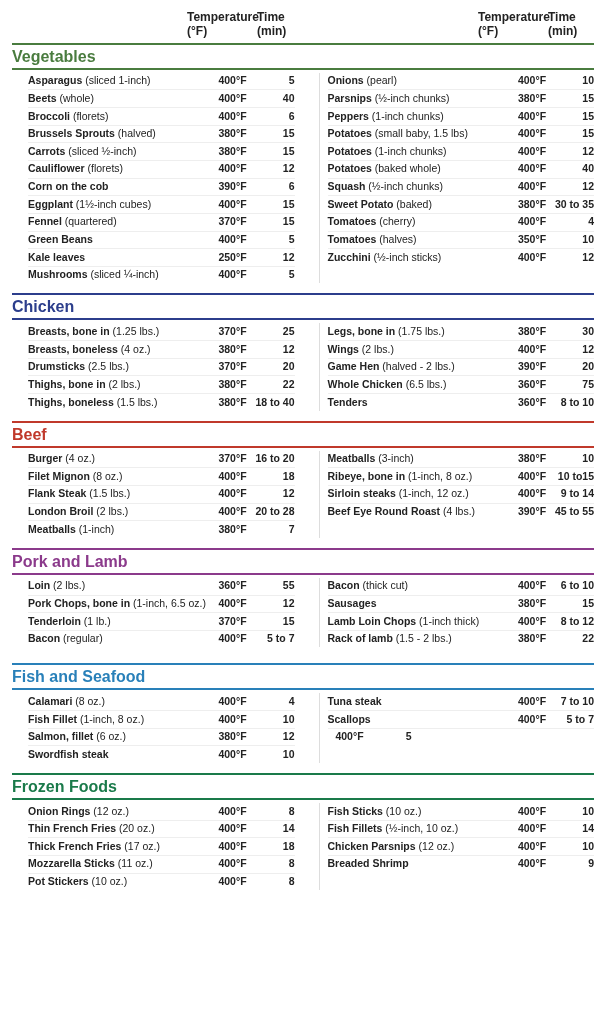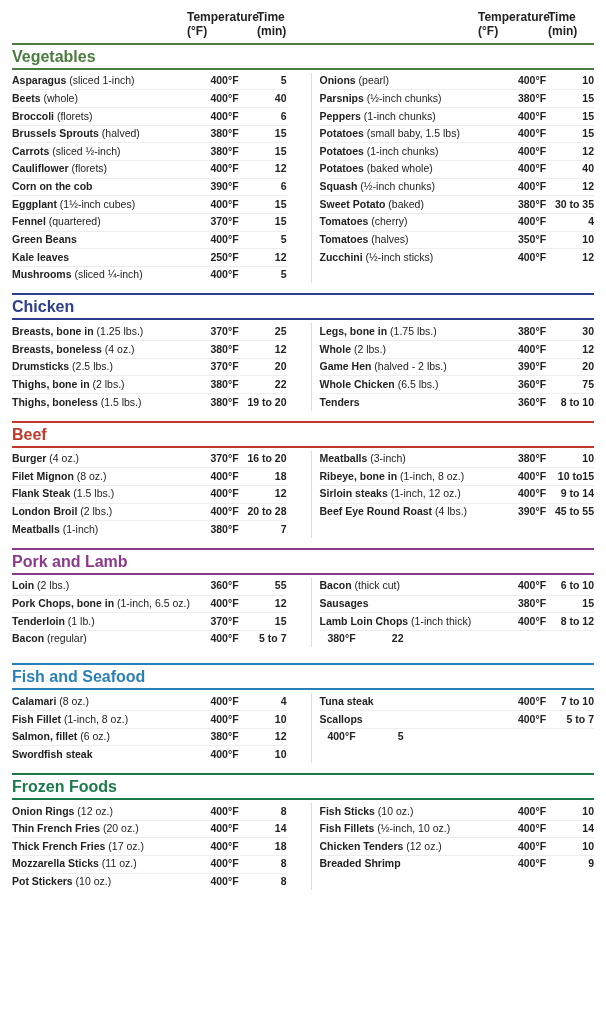--- a/index.html
+++ b/index.html
@@ -41,20 +41,21 @@
     .section-title.vegetables { color: #4a7c3f; border-color: #4a7c3f; }
     .section-title.chicken { color: #2c3e8c; border-color: #2c3e8c; }
     .section-title.beef { color: #c0392b; border-color: #c0392b; }
     .section-title.pork { color: #8b3a8b; border-color: #8b3a8b; }
     .section-title.fish { color: #2980b9; border-color: #2980b9; margin-top: 16px; }
     .section-title.frozen { color: #1a7a4a; border-color: #1a7a4a; }
 
     .two-col {
       display: flex;
       gap: 16px;
+      margin-left: 16px;
     }
     .left-col, .right-col {
       flex: 1;
     }
     .left-col {
       padding-right: 8px;
     }
     .right-col {
       padding-left: 8px;
       border-left: 1px solid #ddd;
@@ -256,31 +257,31 @@
               <span class="item-time">20</span>
             </div>
             <div class="data-row">
               <span class="item-name"><span class="bold">Thighs, bone in</span><span class="light"> (2 lbs.)</span></span>
               <span class="item-temp">380°F</span>
               <span class="item-time">22</span>
             </div>
             <div class="data-row">
               <span class="item-name"><span class="bold">Thighs, boneless</span><span class="light"> (1.5 lbs.)</span></span>
               <span class="item-temp">380°F</span>
-              <span class="item-time">19 to 20</span>
+              <span class="item-time">18 to 40</span>
             </div>
           </div>
           <div class="right-col">
             <div class="data-row">
               <span class="item-name"><span class="bold">Legs, bone in</span><span class="light"> (1.75 lbs.)</span></span>
               <span class="item-temp">380°F</span>
               <span class="item-time">30</span>
             </div>
             <div class="data-row">
-              <span class="item-name"><span class="bold">Whole</span><span class="light"> (2 lbs.)</span></span>
+              <span class="item-name"><span class="bold">Wings</span><span class="light"> (2 lbs.)</span></span>
               <span class="item-temp">400°F</span>
               <span class="item-time">12</span>
             </div>
             <div class="data-row">
               <span class="item-name"><span class="bold">Game Hen</span><span class="light"> (halved - 2 lbs.)</span></span>
               <span class="item-temp">390°F</span>
               <span class="item-time">20</span>
             </div>
             <div class="data-row">
               <span class="item-name"><span class="bold">Whole Chicken</span><span class="light"> (6.5 lbs.)</span></span>
@@ -384,20 +385,21 @@
               <span class="item-name"><span class="bold">Sausages</span><span class="light"></span></span>
               <span class="item-temp">380°F</span>
               <span class="item-time">15</span>
             </div>
             <div class="data-row">
               <span class="item-name"><span class="bold">Lamb Loin Chops</span><span class="light"> (1-inch thick)</span></span>
               <span class="item-temp">400°F</span>
               <span class="item-time">8 to 12</span>
             </div>
             <div class="data-row">
+              <span class="item-name"><span class="bold">Rack of lamb</span><span class="light"> (1.5 - 2 lbs.)</span></span>
               <span class="item-temp">380°F</span>
               <span class="item-time">22</span>
             </div>
           </div>
         </div>
       </div>
       <div class="section">
         <div class="section-title fish">Fish and Seafood</div>
         <div class="two-col">
           <div class="left-col">
@@ -475,21 +477,21 @@
               <span class="item-name"><span class="bold">Fish Sticks</span><span class="light"> (10 oz.)</span></span>
               <span class="item-temp">400°F</span>
               <span class="item-time">10</span>
             </div>
             <div class="data-row">
               <span class="item-name"><span class="bold">Fish Fillets</span><span class="light"> (½-inch, 10 oz.)</span></span>
               <span class="item-temp">400°F</span>
               <span class="item-time">14</span>
             </div>
             <div class="data-row">
-              <span class="item-name"><span class="bold">Chicken Tenders</span><span class="light"> (12 oz.)</span></span>
+              <span class="item-name"><span class="bold">Chicken Parsnips</span><span class="light"> (12 oz.)</span></span>
               <span class="item-temp">400°F</span>
               <span class="item-time">10</span>
             </div>
             <div class="data-row">
               <span class="item-name"><span class="bold">Breaded Shrimp</span><span class="light"></span></span>
               <span class="item-temp">400°F</span>
               <span class="item-time">9</span>
             </div>
           </div>
         </div>

